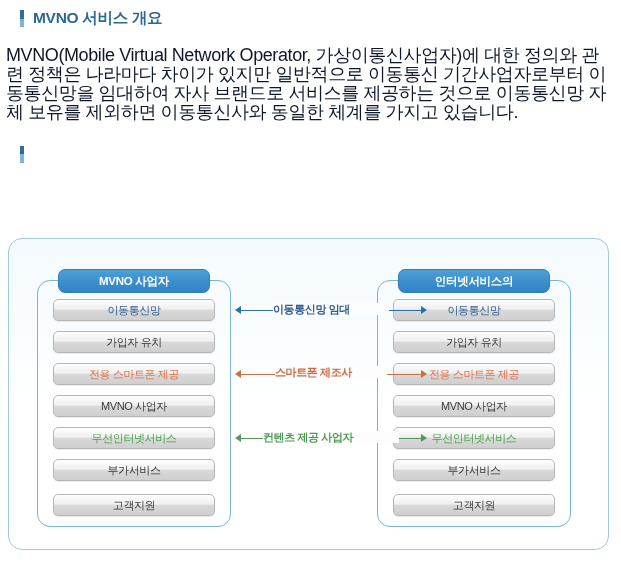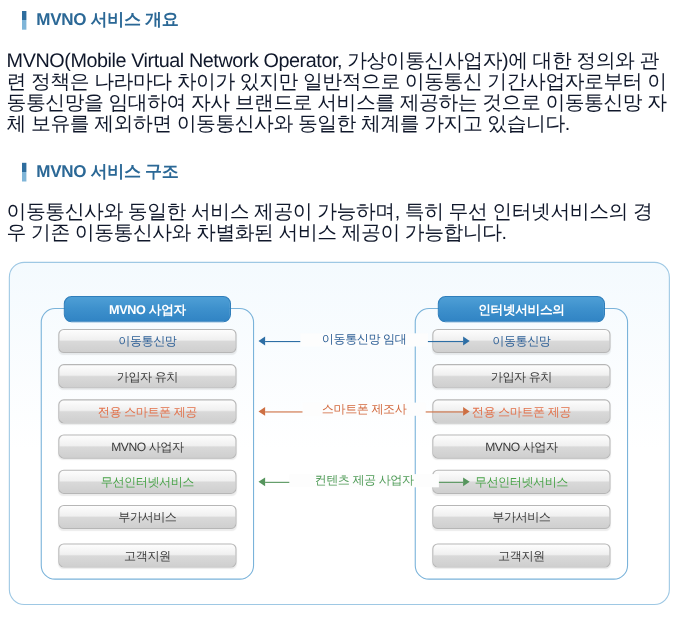--- a/index.html
+++ b/index.html
@@ -136,24 +136,24 @@
 
   
   .connector { position: absolute; }
   .conn-line {
     position: absolute;
     height: 1px;
   }
   .conn-label {
     position: absolute;
     font-size: 11px;
-    font-weight: normal;
+    font-weight: bold;
     letter-spacing: -0.4px;
     white-space: nowrap;
-    text-align: center;
+    text-align: left;
     background: #fdfdfd;
     line-height: 12px;
   }
   .arrow {
     position: absolute;
     width: 0; height: 0;
     border-top: 4px solid transparent;
     border-bottom: 4px solid transparent;
   }
   .arrow.left  { border-right-width: 6px; border-right-style: solid; }
@@ -166,23 +166,21 @@
   <div class="section-head">
     <span class="head-marker"></span>
     <span class="head-title">MVNO 서비스 개요</span>
   </div>
   <div id="overview-text" class="body-text">MVNO(Mobile Virtual Network Operator, 가상이통신사업자)에 대한 정의와 관련 정책은 나라마다 차이가 있지만 일반적으로 이동통신 기간사업자로부터 이동통신망을 임대하여 자사 브랜드로 서비스를 제공하는 것으로 이동통신망 자체 보유를 제외하면 이동통신사와 동일한 체계를 가지고 있습니다.</div>
 </div>
 
 <div id="structure-section">
   <div class="section-head">
     <span class="head-marker"></span>
-    <span class="head-title">MVNO 서비스 구조</span>
-  </div>
-  <div id="structure-text" class="body-text">이동통신사와 동일한 서비스 제공이 가능하며, 특히 무선 인터넷서비스의 경우 기존 이동통신사와 차별화된 서비스 제공이 가능합니다.</div>
+  </div>
 </div>
 
 <div id="diagram">
 
   <div class="column" id="column-left">
     <div class="col-panel"></div>
     <div class="col-header">MVNO 사업자</div>
     <div class="col-items">
       <div class="item blue">이동통신망</div>
       <div class="item">가입자 유치</div>

